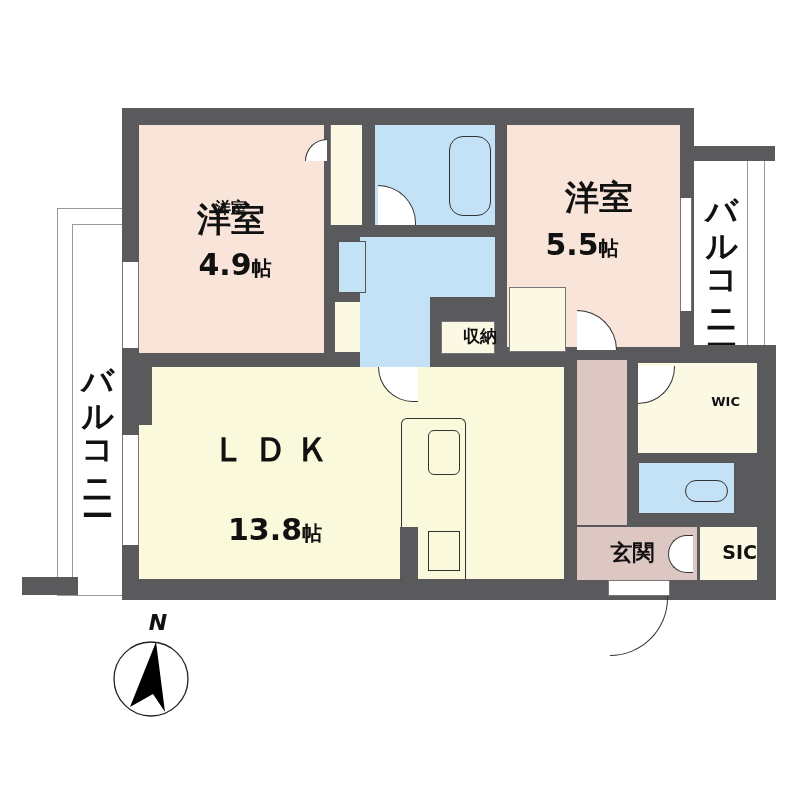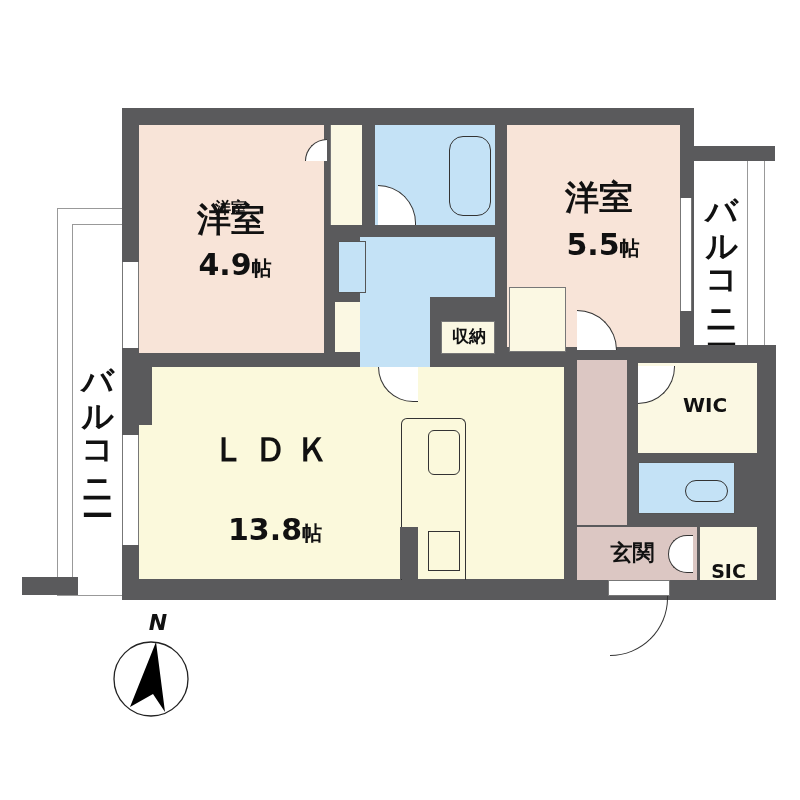--- a/index.html
+++ b/index.html
@@ -10,21 +10,21 @@
   .room-yellow { background:#fbf9dc; }
   .room-cream { background:#fbf8e3; }
   .room-blue { background:#c4e2f6; }
   .room-mauve { background:#dcc7c3; }
   .white { background:#ffffff; }
   .label { color:#111; font-weight:bold; text-align:center; line-height:1; }
   .big { font-size:34px; }
   .tatami-num { font-size:30px; }
   .tatami-unit { font-size:20px; }
   .vert { writing-mode:vertical-rl; font-size:32px; letter-spacing:2px; }
-  .small { font-size:20px; }
+  .small { font-size:20px;text-align:right; }
   .window { background:#fff; border-left:1px solid #777; border-right:1px solid #777; }
   .door-arc { border:1.3px solid #333; background:#fff; }
 </style>
 </head>
 <body>
 
 <div class="abs" style="left:57px;top:208px;width:68px;height:388px;border:1px solid #999;background:#fff;"></div>
 <div class="abs" style="left:72px;top:224px;width:53px;height:356px;border-left:1px solid #999;border-top:1px solid #999;background:#fff;"></div>
 <div class="abs label vert" style="left:82px;top:345px;">バルコニー</div>
 <div class="abs wall" style="left:22px;top:577px;width:56px;height:18px;"></div>
@@ -56,21 +56,21 @@
 <div class="abs room-blue" style="left:360px;top:237px;width:135px;height:130px;"></div>
 <div class="abs wall" style="left:430px;top:297px;width:70px;height:70px;"></div>
 <div class="abs" style="left:338px;top:241px;width:28px;height:52px;border:1px solid #555;background:#c4e2f6;"></div>
 <div class="abs room-cream" style="left:335px;top:302px;width:25px;height:50px;"></div>
 
 <div class="abs room-cream" style="left:441px;top:321px;width:54px;height:33px;border:1px solid #777;"></div>
 <div class="abs label small" style="left:441px;top:328px;width:56px;font-size:17px;">収納</div>
 
 <div class="abs room-pink" style="left:507px;top:125px;width:173px;height:222px;"></div>
 <div class="abs label big" style="left:549px;top:180px;width:100px;">洋室</div>
-<div class="abs label" style="left:548px;top:230px;width:110px;">
+<div class="abs label" style="left:527px;top:230px;width:110px;">
   <span class="tatami-num">5.5</span><span class="tatami-unit">帖</span>
 </div>
 <div class="abs window" style="left:680px;top:198px;width:12px;height:113px;"></div>
 <div class="abs room-cream" style="left:509px;top:287px;width:57px;height:65px;border:1px solid #777;"></div>
 <div class="abs door-arc" style="left:577px;top:310px;width:40px;height:40px;border-radius:0 40px 0 0;border-left:none;border-bottom:none;"></div>
 
 <div class="abs room-yellow" style="left:152px;top:367px;width:412px;height:212px;"></div>
 <div class="abs room-yellow" style="left:139px;top:425px;width:20px;height:154px;"></div>
 <div class="abs window" style="left:122px;top:435px;width:17px;height:110px;"></div>
 <div class="abs label big" style="left:195px;top:432px;width:160px;letter-spacing:8px;">ＬＤＫ</div>
@@ -80,32 +80,32 @@
 
 <div class="abs" style="left:401px;top:418px;width:65px;height:162px;border:1.3px solid #333;border-radius:6px 6px 0 0;border-bottom:none;"></div>
 <div class="abs wall" style="left:400px;top:527px;width:18px;height:52px;"></div>
 <div class="abs" style="left:428px;top:430px;width:32px;height:45px;border:1.3px solid #333;border-radius:6px;"></div>
 <div class="abs" style="left:428px;top:531px;width:32px;height:40px;border:1.3px solid #333;"></div>
 <div class="abs door-arc" style="left:378px;top:367px;width:40px;height:35px;border-radius:0 0 0 40px;border-top:none;border-right:none;"></div>
 
 <div class="abs room-mauve" style="left:577px;top:360px;width:50px;height:165px;"></div>
 
 <div class="abs room-cream" style="left:638px;top:363px;width:119px;height:90px;"></div>
-<div class="abs label small" style="left:670px;top:395px;width:70px;font-size:20px;">WIC</div>
+<div class="abs label small" style="left:670px;top:395px;width:70px;font-size:13px;">WIC</div>
 <div class="abs door-arc" style="left:638px;top:366px;width:37px;height:38px;border-radius:0 0 38px 0;border-top:none;border-left:none;"></div>
 
 <div class="abs room-blue" style="left:638px;top:462px;width:97px;height:52px;border:1px solid #555;"></div>
 <div class="abs" style="left:685px;top:480px;width:43px;height:22px;border:1.3px solid #333;border-radius:12px;"></div>
 
 <div class="abs room-mauve" style="left:577px;top:527px;width:120px;height:53px;"></div>
 <div class="abs label" style="left:600px;top:542px;width:65px;font-size:22px;">玄関</div>
 <div class="abs door-arc" style="left:668px;top:535px;width:25px;height:38px;border-radius:25px 0 0 25px;border-right:none;"></div>
 
 <div class="abs room-cream" style="left:700px;top:527px;width:57px;height:53px;"></div>
-<div class="abs label small" style="left:700px;top:543px;width:57px;font-size:19px;margin-top:19px;">SIC</div>
+<div class="abs label small" style="left:700px;top:543px;width:57px;font-size:19px;">SIC</div>
 
 <div class="abs white" style="left:608px;top:580px;width:62px;height:16px;border:1px solid #777;"></div>
 <div class="abs" style="left:610px;top:596px;width:58px;height:60px;border-right:1.3px solid #333;border-bottom:1.3px solid #333;border-radius:0 0 58px 0;"></div>
 
 <div class="abs label" style="left:146px;top:612px;width:24px;font-size:22px;font-style:italic;">N</div>
 <svg class="abs" style="left:110px;top:638px;" width="82" height="82" viewBox="0 0 82 82">
   <circle cx="41" cy="41" r="37" fill="none" stroke="#222" stroke-width="1.3"></circle>
   <polygon points="46,4 20,69 43,56 55,74" fill="#000"></polygon>
 </svg>
 

